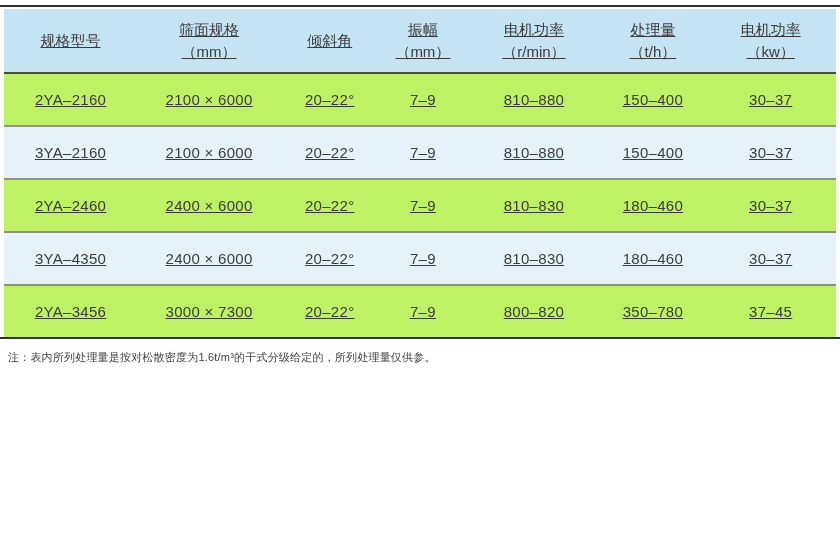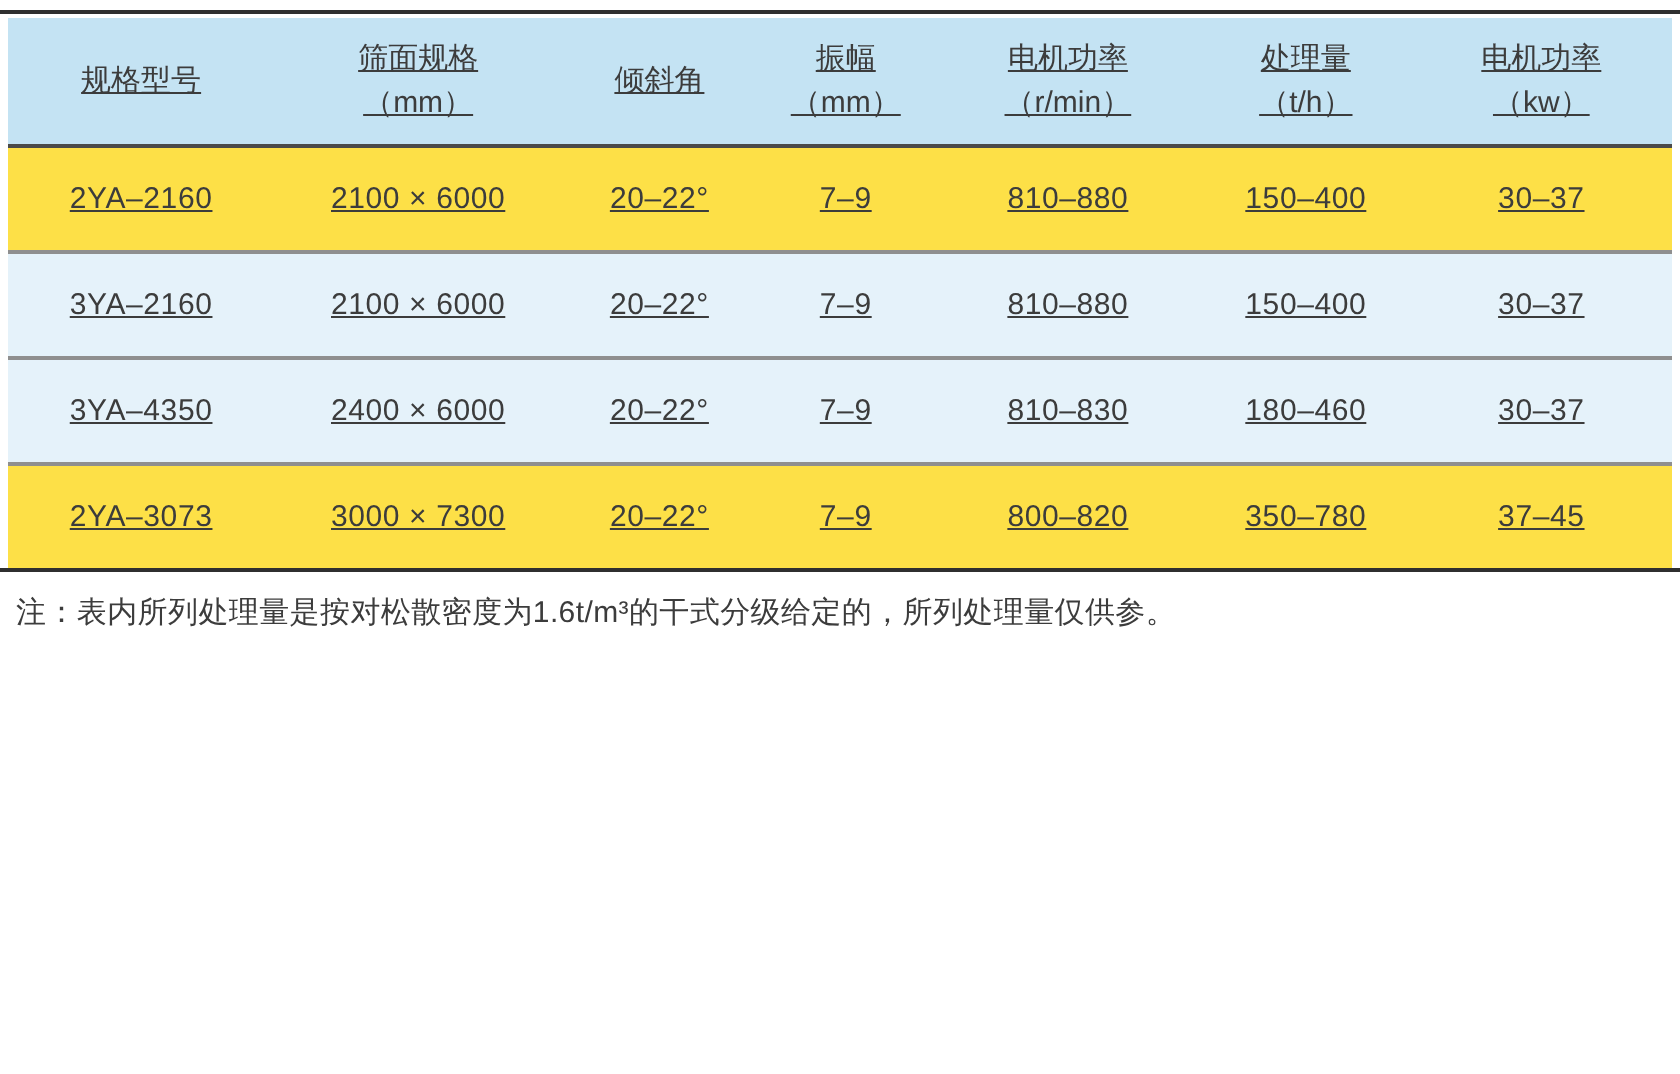--- a/index.html
+++ b/index.html
@@ -55,28 +55,28 @@
     border-top: 2px solid #8f8f8f;
   }
   tbody tr:first-child {
     border-top: none;
   }
   tbody tr.row-alt {
     background: #e5f2fa;
     margin-top: 32px;
   }
   tbody tr.row-plain {
-    background: #fde047;
+    background: #bef264;
   }
   .rule-bottom {
     margin-top: 0;
   }
   .note {
     margin: 11px 0 16px 8px;
-    font-size: 15px;
+    font-size: 11px;
     color: #3c3c3c;
     letter-spacing: 0.2px;
   }
   .h-sub {
     display: block;
     text-align: center;
   }
 </style>
 </head>
 <body>
@@ -117,31 +117,40 @@
         </tr>
         <tr class="row-alt">
           <td>3YA–2160</td>
           <td>2100 × 6000</td>
           <td>20–22°</td>
           <td>7–9</td>
           <td>810–880</td>
           <td>150–400</td>
           <td>30–37</td>
         </tr>
+        <tr class="row-plain">
+          <td>2YA–2460</td>
+          <td>2400 × 6000</td>
+          <td>20–22°</td>
+          <td>7–9</td>
+          <td>810–830</td>
+          <td>180–460</td>
+          <td>30–37</td>
+        </tr>
         <tr class="row-alt">
           <td>3YA–4350</td>
           <td>2400 × 6000</td>
           <td>20–22°</td>
           <td>7–9</td>
           <td>810–830</td>
           <td>180–460</td>
           <td>30–37</td>
         </tr>
         <tr class="row-plain">
-          <td>2YA–3073</td>
+          <td>2YA–3456</td>
           <td>3000 × 7300</td>
           <td>20–22°</td>
           <td>7–9</td>
           <td>800–820</td>
           <td>350–780</td>
           <td>37–45</td>
         </tr>
       </tbody>
   </table>
 </div>

